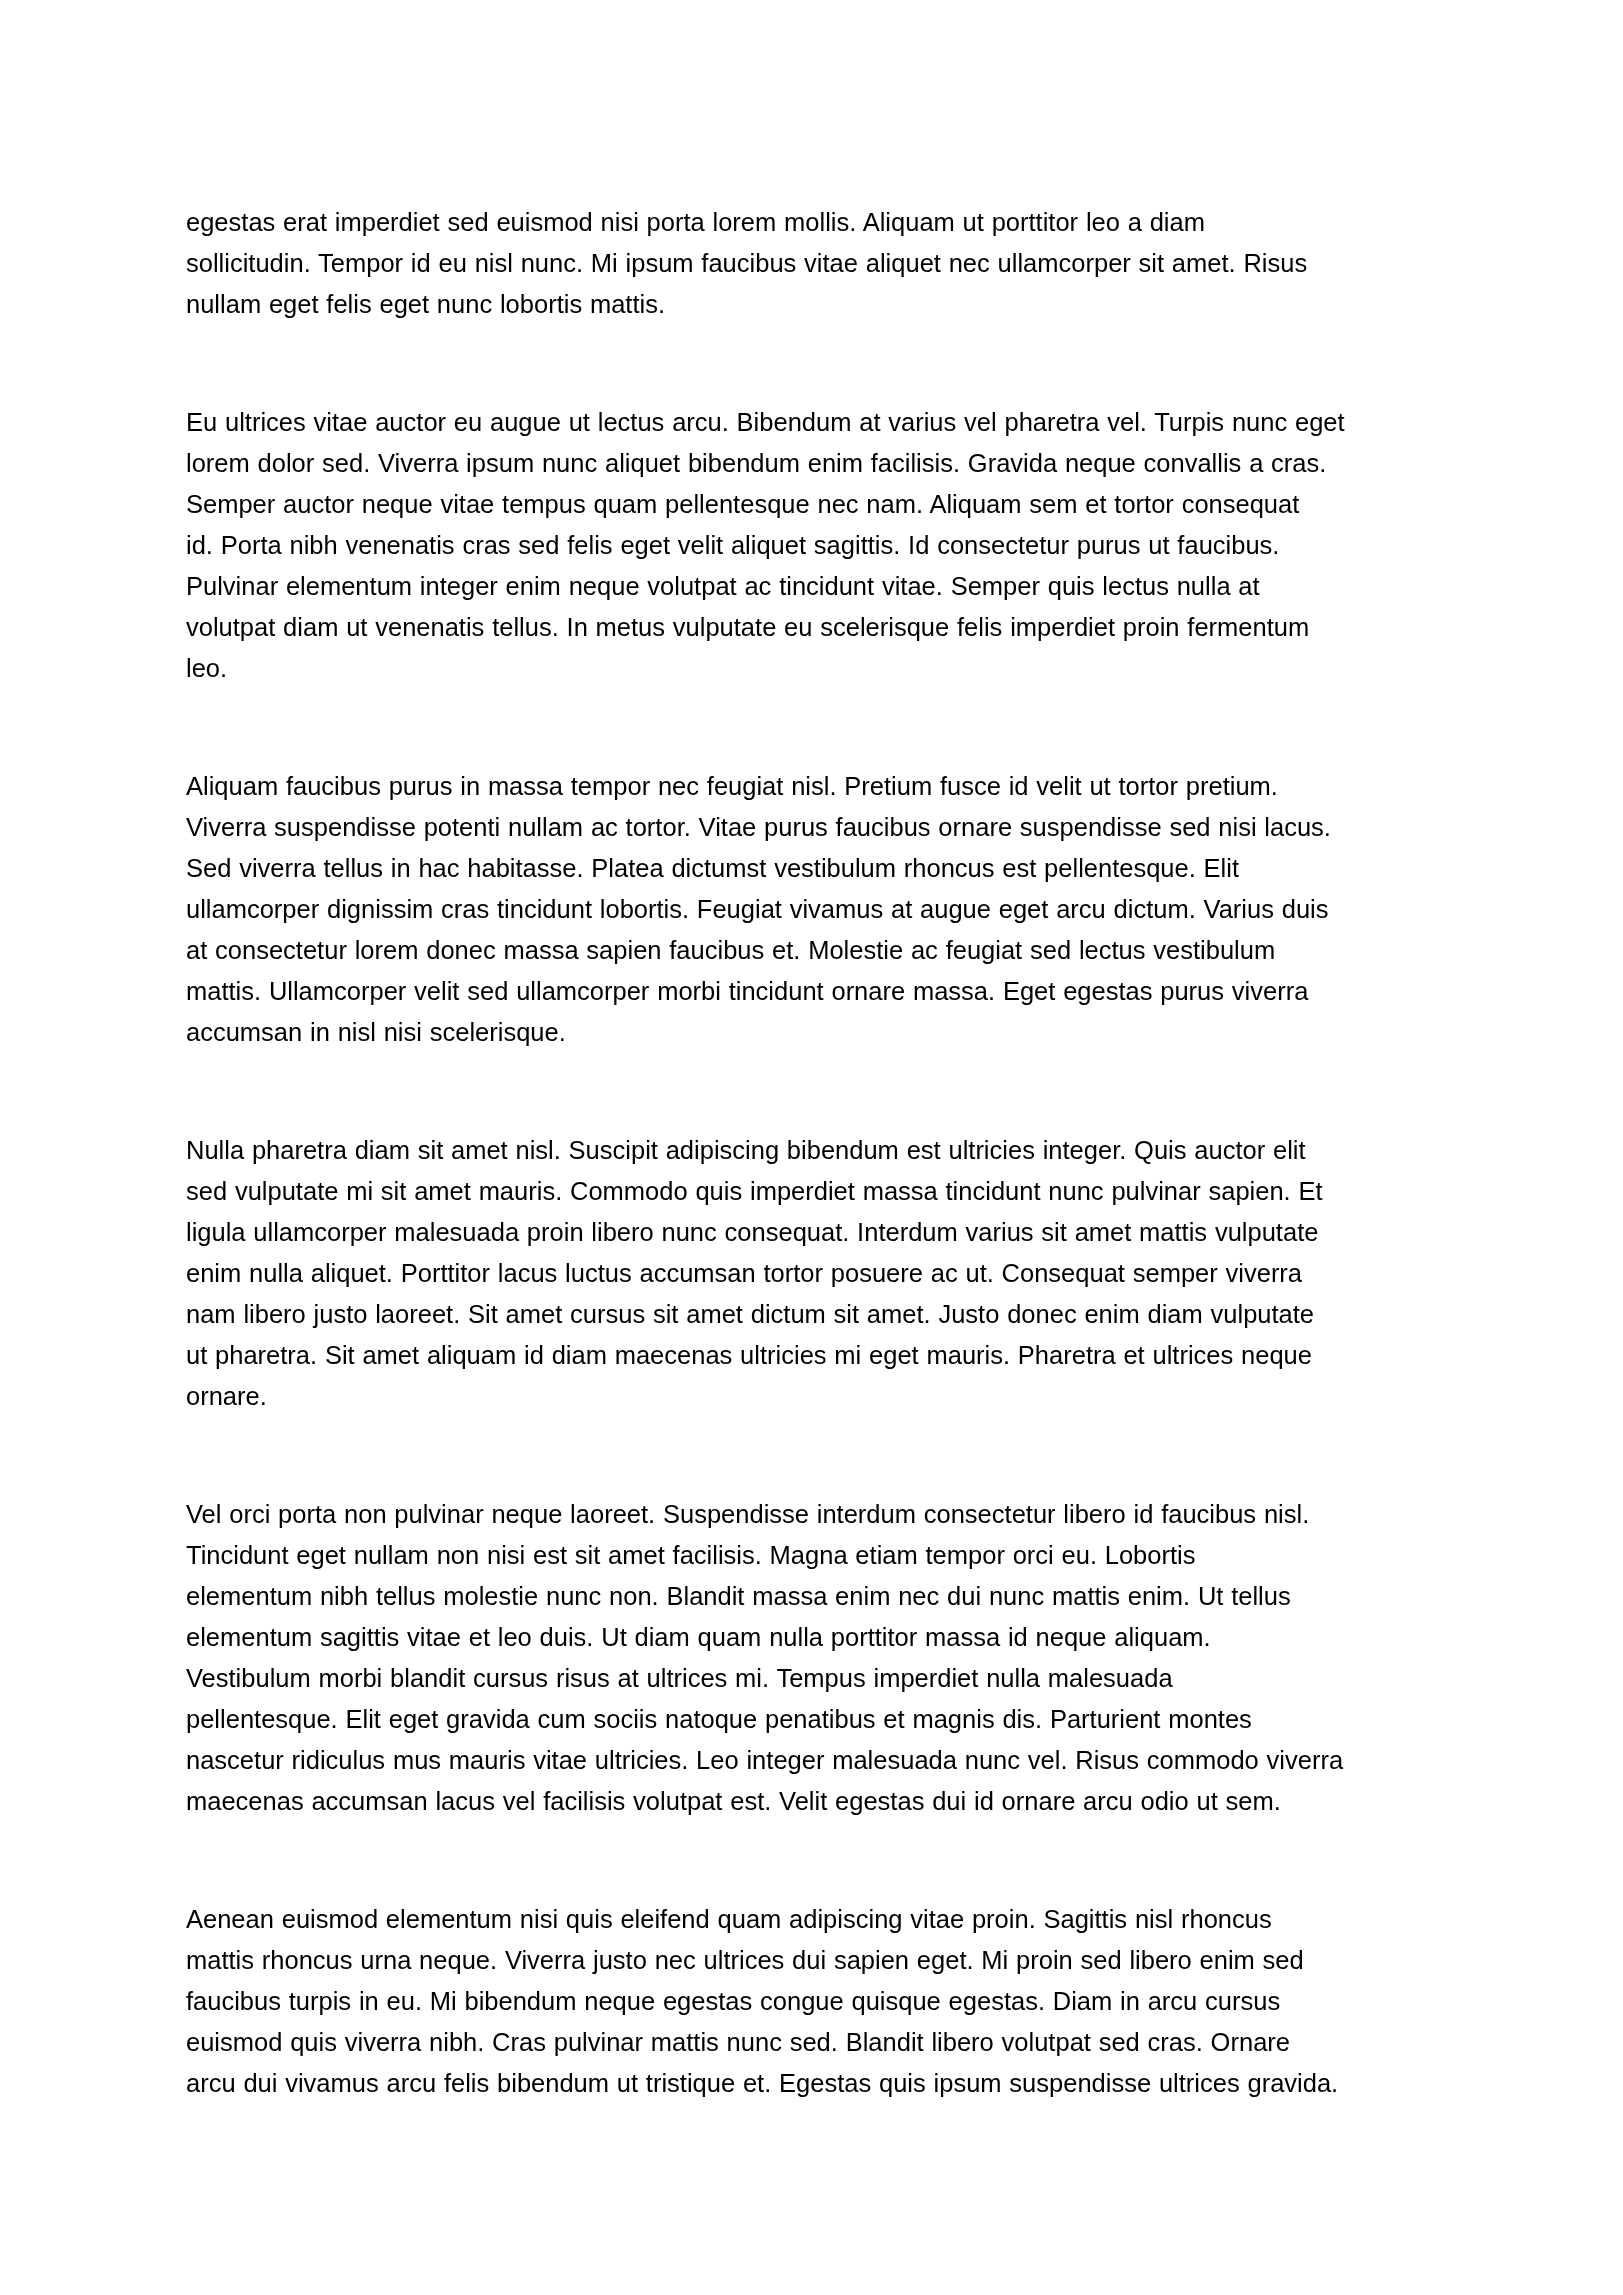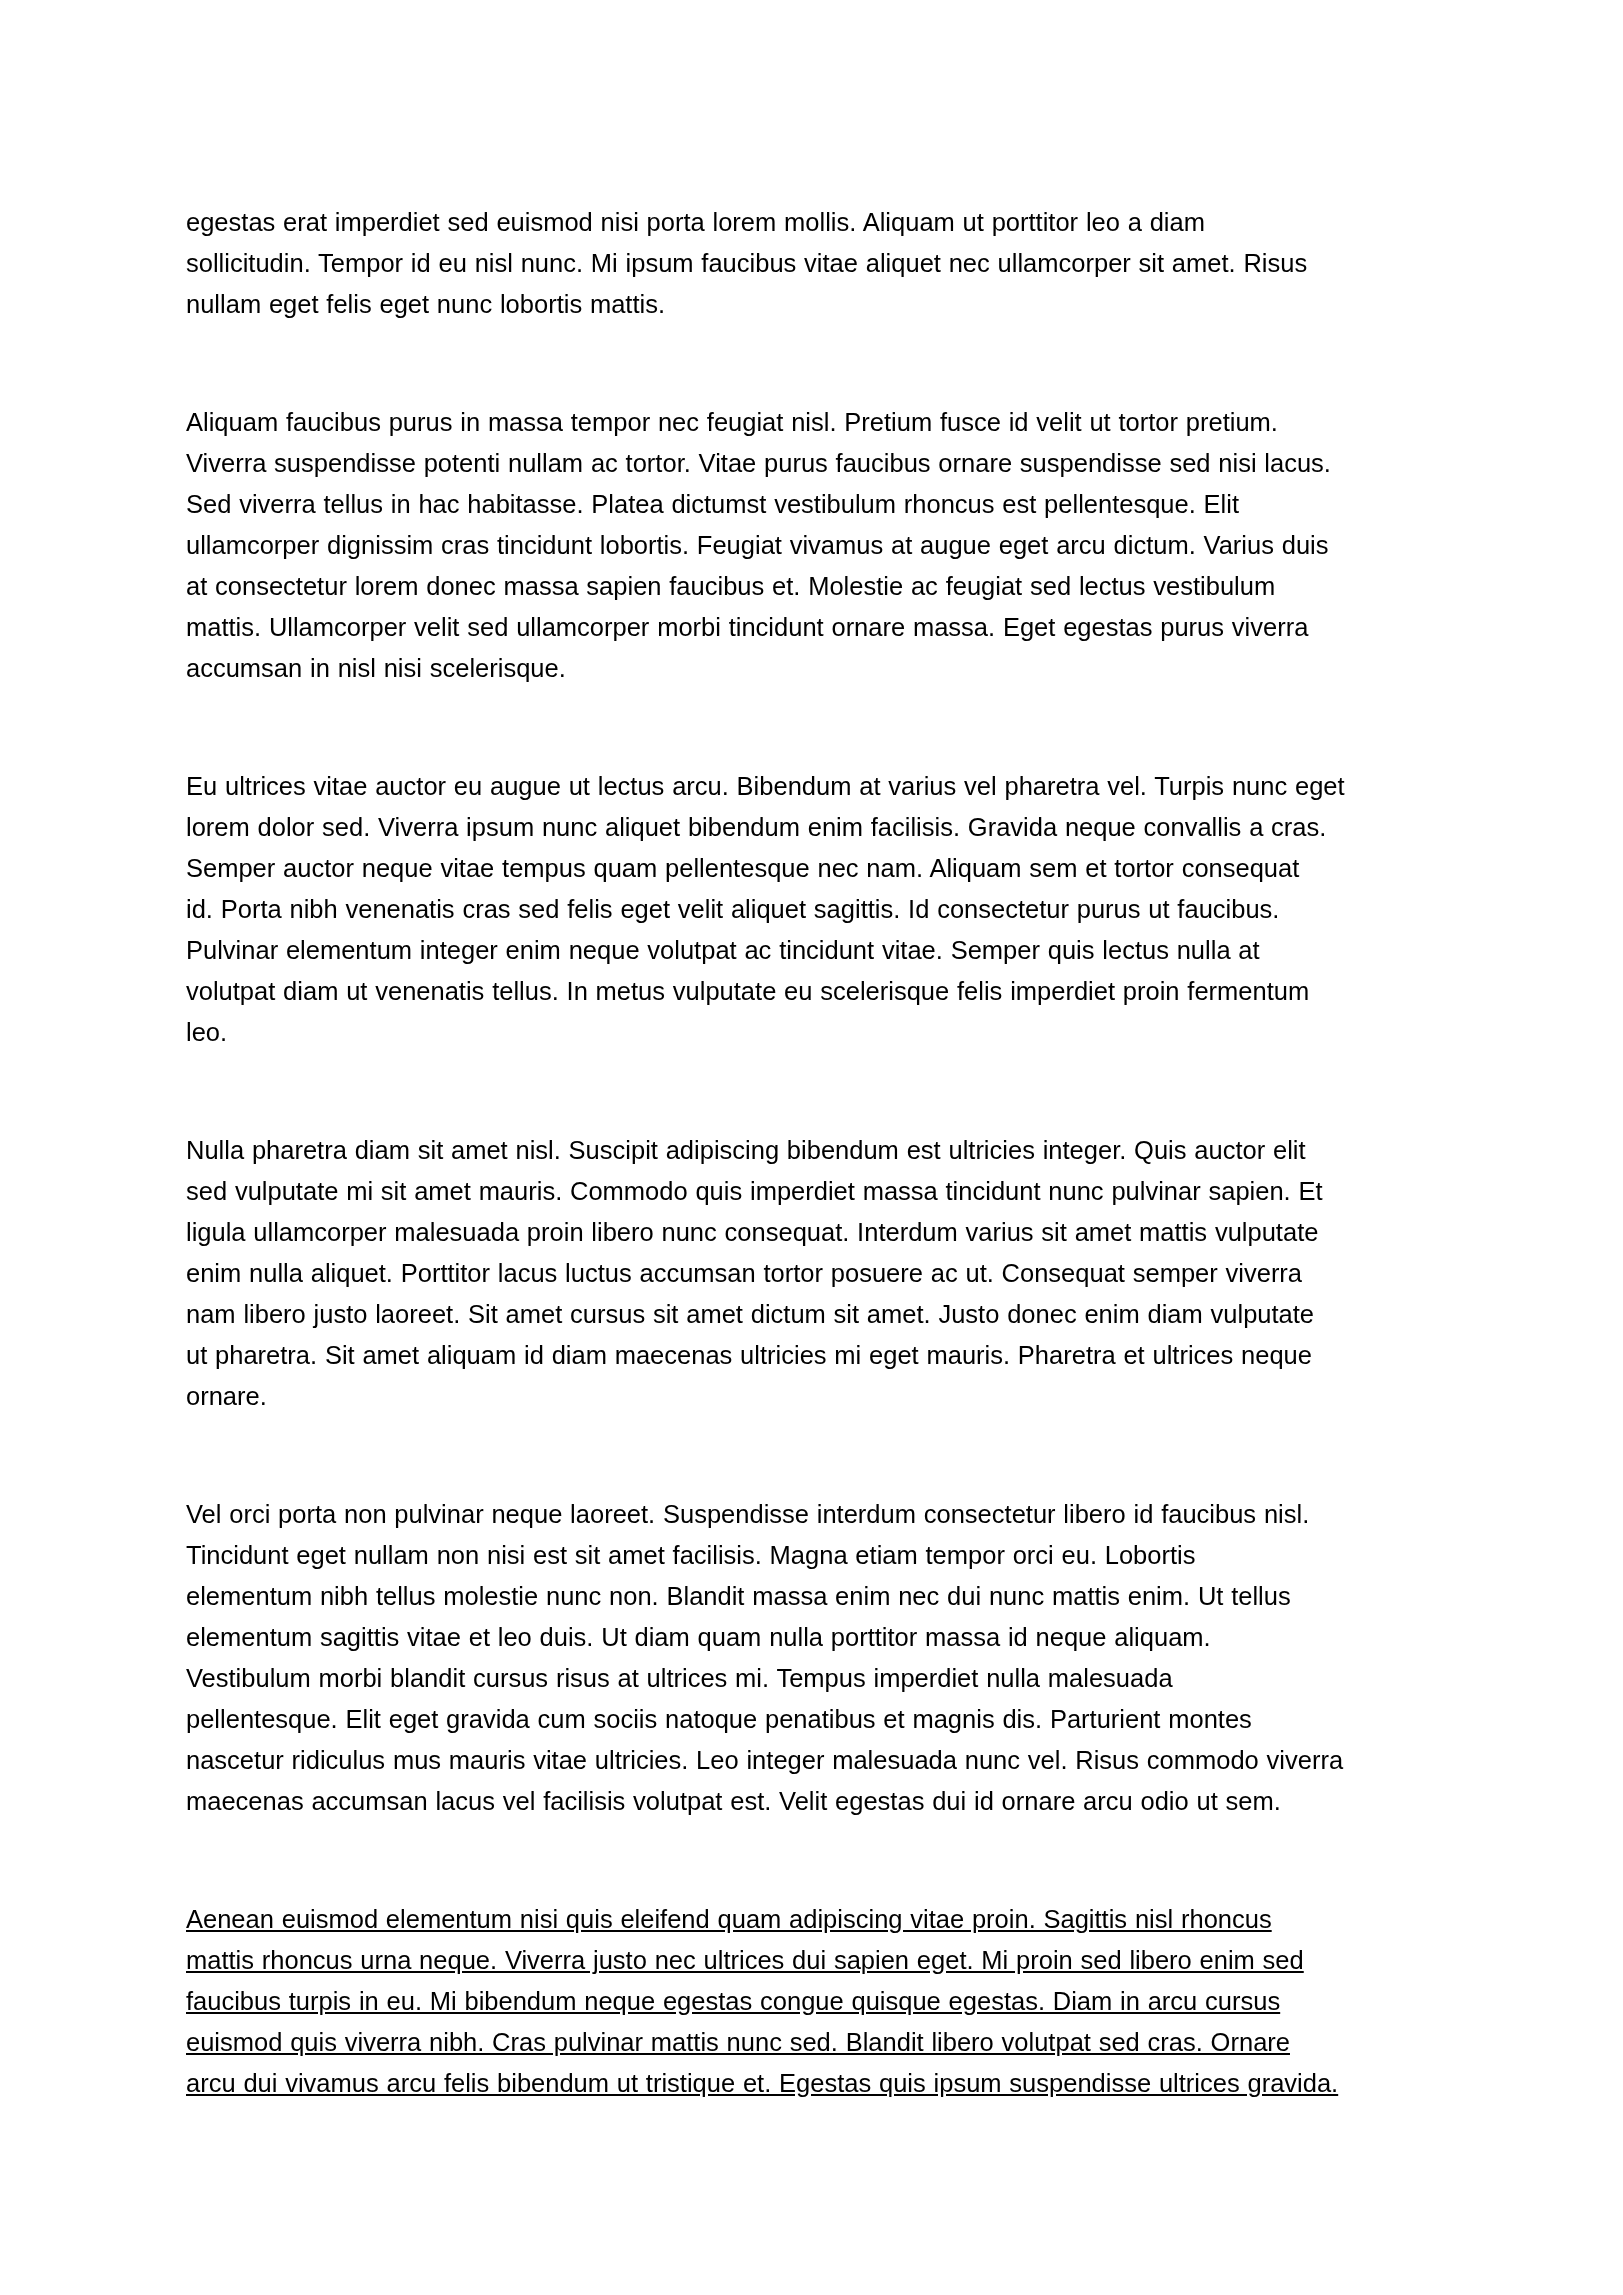--- a/index.html
+++ b/index.html
@@ -27,44 +27,44 @@
       width: 1253px;
     }
     .para {
       margin: 0 0 77px 0;
       font-size: 25.5px;
       line-height: 41px;
       color: #000000;
       white-space: pre-line;      
       word-spacing: 0.7px;
     }
-    .para:last-child { margin-bottom: 16px; text-decoration: underline; }
+    .para:last-child { margin-bottom: 16px; }
   </style>
 </head>
 <body>
 
 <div class="page">
   <div class="content">
     <p class="para">egestas erat imperdiet sed euismod nisi porta lorem mollis. Aliquam ut porttitor leo a diam
 sollicitudin. Tempor id eu nisl nunc. Mi ipsum faucibus vitae aliquet nec ullamcorper sit amet. Risus
 nullam eget felis eget nunc lobortis mattis.</p>
+    <p class="para">Eu ultrices vitae auctor eu augue ut lectus arcu. Bibendum at varius vel pharetra vel. Turpis nunc eget
+lorem dolor sed. Viverra ipsum nunc aliquet bibendum enim facilisis. Gravida neque convallis a cras.
+Semper auctor neque vitae tempus quam pellentesque nec nam. Aliquam sem et tortor consequat
+id. Porta nibh venenatis cras sed felis eget velit aliquet sagittis. Id consectetur purus ut faucibus.
+Pulvinar elementum integer enim neque volutpat ac tincidunt vitae. Semper quis lectus nulla at
+volutpat diam ut venenatis tellus. In metus vulputate eu scelerisque felis imperdiet proin fermentum
+leo.</p>
     <p class="para">Aliquam faucibus purus in massa tempor nec feugiat nisl. Pretium fusce id velit ut tortor pretium.
 Viverra suspendisse potenti nullam ac tortor. Vitae purus faucibus ornare suspendisse sed nisi lacus.
 Sed viverra tellus in hac habitasse. Platea dictumst vestibulum rhoncus est pellentesque. Elit
 ullamcorper dignissim cras tincidunt lobortis. Feugiat vivamus at augue eget arcu dictum. Varius duis
 at consectetur lorem donec massa sapien faucibus et. Molestie ac feugiat sed lectus vestibulum
 mattis. Ullamcorper velit sed ullamcorper morbi tincidunt ornare massa. Eget egestas purus viverra
 accumsan in nisl nisi scelerisque.</p>
-    <p class="para">Eu ultrices vitae auctor eu augue ut lectus arcu. Bibendum at varius vel pharetra vel. Turpis nunc eget
-lorem dolor sed. Viverra ipsum nunc aliquet bibendum enim facilisis. Gravida neque convallis a cras.
-Semper auctor neque vitae tempus quam pellentesque nec nam. Aliquam sem et tortor consequat
-id. Porta nibh venenatis cras sed felis eget velit aliquet sagittis. Id consectetur purus ut faucibus.
-Pulvinar elementum integer enim neque volutpat ac tincidunt vitae. Semper quis lectus nulla at
-volutpat diam ut venenatis tellus. In metus vulputate eu scelerisque felis imperdiet proin fermentum
-leo.</p>
     <p class="para">Nulla pharetra diam sit amet nisl. Suscipit adipiscing bibendum est ultricies integer. Quis auctor elit
 sed vulputate mi sit amet mauris. Commodo quis imperdiet massa tincidunt nunc pulvinar sapien. Et
 ligula ullamcorper malesuada proin libero nunc consequat. Interdum varius sit amet mattis vulputate
 enim nulla aliquet. Porttitor lacus luctus accumsan tortor posuere ac ut. Consequat semper viverra
 nam libero justo laoreet. Sit amet cursus sit amet dictum sit amet. Justo donec enim diam vulputate
 ut pharetra. Sit amet aliquam id diam maecenas ultricies mi eget mauris. Pharetra et ultrices neque
 ornare.</p>
     <p class="para">Vel orci porta non pulvinar neque laoreet. Suspendisse interdum consectetur libero id faucibus nisl.
 Tincidunt eget nullam non nisi est sit amet facilisis. Magna etiam tempor orci eu. Lobortis
 elementum nibh tellus molestie nunc non. Blandit massa enim nec dui nunc mattis enim. Ut tellus

